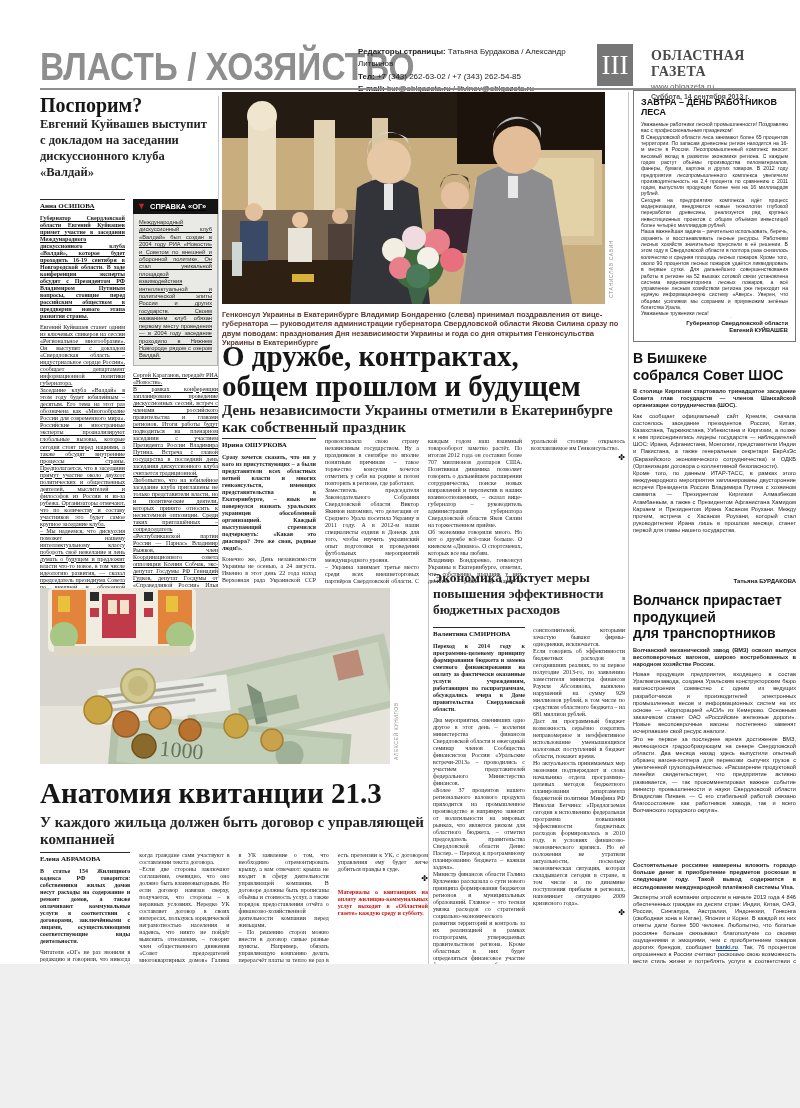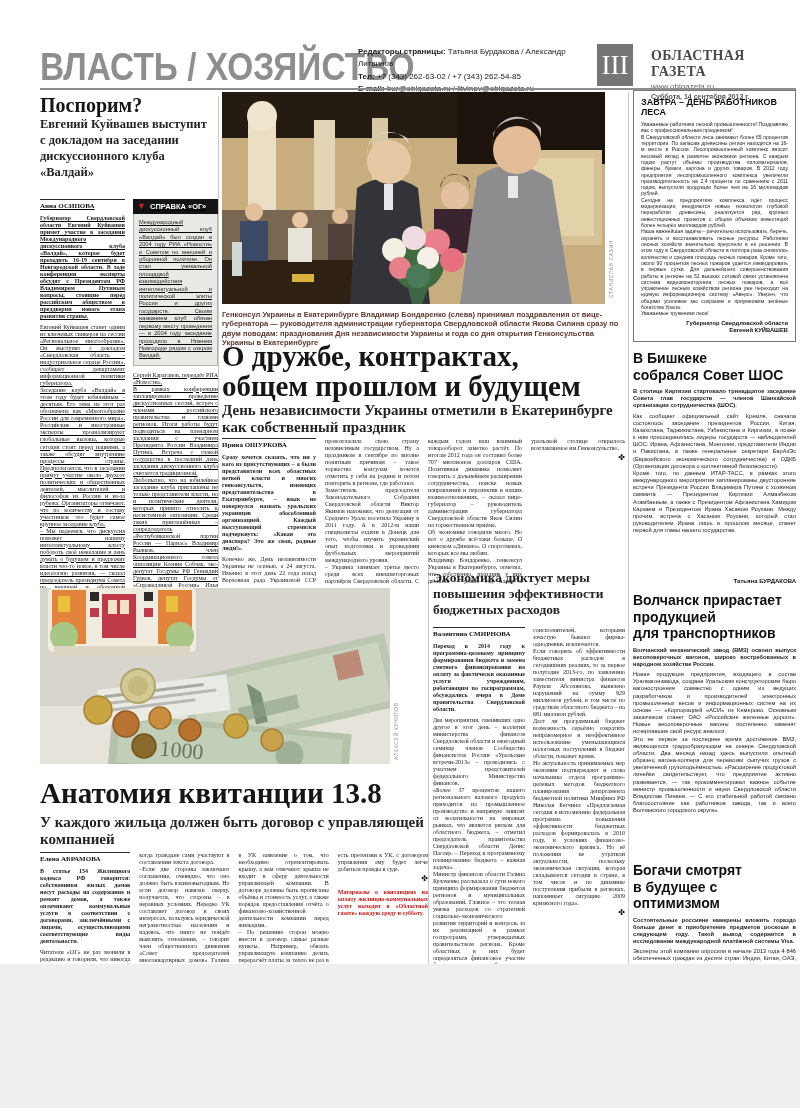--- a/index.html
+++ b/index.html
@@ -240,21 +240,21 @@
         <circle cx="150" cy="142" r="11" fill="#b8742f" stroke="#8e5720" stroke-width="1.5"></circle>
         <circle cx="104" cy="158" r="12" fill="#8a6a2a" stroke="#6e521e" stroke-width="1.5"></circle>
         <circle cx="196" cy="138" r="12" fill="#c9a544" stroke="#a78530" stroke-width="1.5"></circle>
         <circle cx="232" cy="152" r="11" fill="#caa24c" stroke="#a3803a" stroke-width="1.5"></circle>
       </g>
     </svg>
   </div>
   <div class="abs vcredit" style="left:393px; top:760px;">АЛЕКСЕЙ КУНИЛОВ</div>
 
 
-  <div class="abs t-xl" style="left:40px; top:779px; width:388px;">Анатомия квитанции 13.8</div>
+  <div class="abs t-xl" style="left:40px; top:779px; width:388px;">Анатомия квитанции 21.3</div>
   <div class="abs sub" style="left:40px; top:814px; width:388px; font-size:15px; line-height:1.12;">У каждого жильца должен быть договор с управляющей
 компанией</div>
 
   <div class="abs mc4" style="left:40px; top:852px; width:388px; height:252px;">
     <div class="byline">Елена АБРАМОВА</div>
     <div class="bt lead">В статье 154 Жилищного кодекса РФ говорится: собственники жилых домов несут расходы на содержание и ремонт домов, а также оплачивают коммунальные услуги в соответствии с договорами, заключёнными с лицами, осуществляющими соответствующие виды деятельности.</div>
     <div class="bt" style="margin-top:4px;">Читатели «ОГ» не раз звонили в редакцию и говорили, что никогда не видели договора со своей управляющей компанией (УК). «Отчёты по итогам года присылают, а что в договоре написано, я не знаю. Когда обратилась в УК, мне ответили, что есть коллективный договор, но текст его так и не показали», – рассказала жительница Екатеринбурга Ольга Ильина.
 Безусловно, каждый проживающий в доме будет лучше знать свои права, а также обязанности УК, если у него на руках будет копия договора управления. Возможно, что и разногласий между управляющими компаниями и собственниками тогда будет меньше. Идеальный вариант — когда граждане сами участвуют в составлении текста договора.
 –Если две стороны заключают соглашение, очевидно, что оно должно быть взаимовыгодным. Но если договор навязан сверху, получается, что стороны – в неравных условиях. Нередко УК составляет договор в своих интересах, пользуясь юридической неграмотностью населения и надеясь, что никто не пойдёт выяснять отношения, – говорит член общественного движения «Совет председателей многоквартирных домов» Галина Хорошавина.
 По её мнению, каждому из нас не обязательно заниматься изучением всех тонкостей жилищного законодательства. Людям просто нужно выбрать грамотных председателей советов домов, которые будут отстаивать интересы жильцов и в том числе участвовать в составлении текста договора управления.
@@ -311,22 +311,20 @@
     <div class="rail-item" style="height:262px; margin-top:8px;">
       <div class="rail-title">Волчанск прирастает
 продукцией
 для транспортников</div>
       <div class="rail-body rail-lead">Волчанский механический завод (ВМЗ) освоил выпуск весоповерочных вагонов, широко востребованных в народном хозяйстве России.</div>
       <div class="rail-body grow">Новая продукция предприятия, входящего в состав Уралвагонзавода, создана Уральским конструкторским бюро вагоностроения совместно с одним из ведущих разработчиков и производителей электронных промышленных весов и информационных систем на их основе — «Корпорацией «АСИ» из Кемерово. Основным заказчиком станет ОАО «Российские железные дороги». Новые весоповерочные вагоны постепенно заменят исчерпавшие свой ресурс аналоги.
 Это не первое за последнее время достижение ВМЗ, являющегося градообразующим на севере Свердловской области. Два месяца назад здесь выпустили опытный образец вагона-хоппера для перевозки сыпучих грузов с увеличенной грузоподъёмностью. «Расширение продуктовой линейки свидетельствует, что предприятие активно развивается, — так прокомментировал важное событие министр промышленности и науки Свердловской области Владислав Пинаев. — С его стабильной работой связано благосостояние как работников завода, так и всего Волчанского городского округа».</div>
     </div>
 
     <div class="rail-item" style="height:248px; margin-top:8px;">
-      <div class="rail-title">Богачи смотрят
-в будущее с оптимизмом</div>
       <div class="rail-body rail-lead">Состоятельные россияне намерены вложить гораздо больше денег в приобретение предметов роскоши в следующем году. Такой вывод содержится в исследовании международной платёжной системы Visa.</div>
       <div class="rail-body grow"><span>Эксперты этой компании опросили в начале 2013 года 4 846 обеспеченных граждан из десяти стран: Индии, Китая, ОАЭ, России, Сингапура, Австралии, Индонезии, Гонконга (свободная зона в Китае), Японии и Кореи. В каждой из них ответы дали более 500 человек. Любопытно, что богатые россияне больше связывают благополучие со своими ощущениями и эмоциями, чем с приобретением товаров дорогих брендов, сообщает </span><a class="link">banki.ru</a><span>. Так, 76 процентов опрошенных в России считают роскошью свою возможность вести стиль жизни и потреблять услуги в соответствии с личными предпочтениями. Чуть меньше россиян (74 процента) неотъемлемой частью благосостояния представляют располагаемое свободное время. И только 55 процентов определяют как роскошь созданные по индивидуальному заказу вещи.
 Средний размер ежемесячных расходов обеспеченных россиян варьируется от 88 тысяч 945 рублей до 114 тысяч 204 рублей. С каждой тысячи рублей ежемесячного дохода они откладывают в среднем по 380 рублей. В целом, заключают эксперты Visa, состоятельные россияне уверены в своём благополучии и гораздо больше беспокоятся по поводу экономических показателей в 2014 году.</span></div>
       <div class="rail-byline">Виктор СМИРНОВ</div>
     </div>
 
   </div>
 </div>
 
 </body></html>

